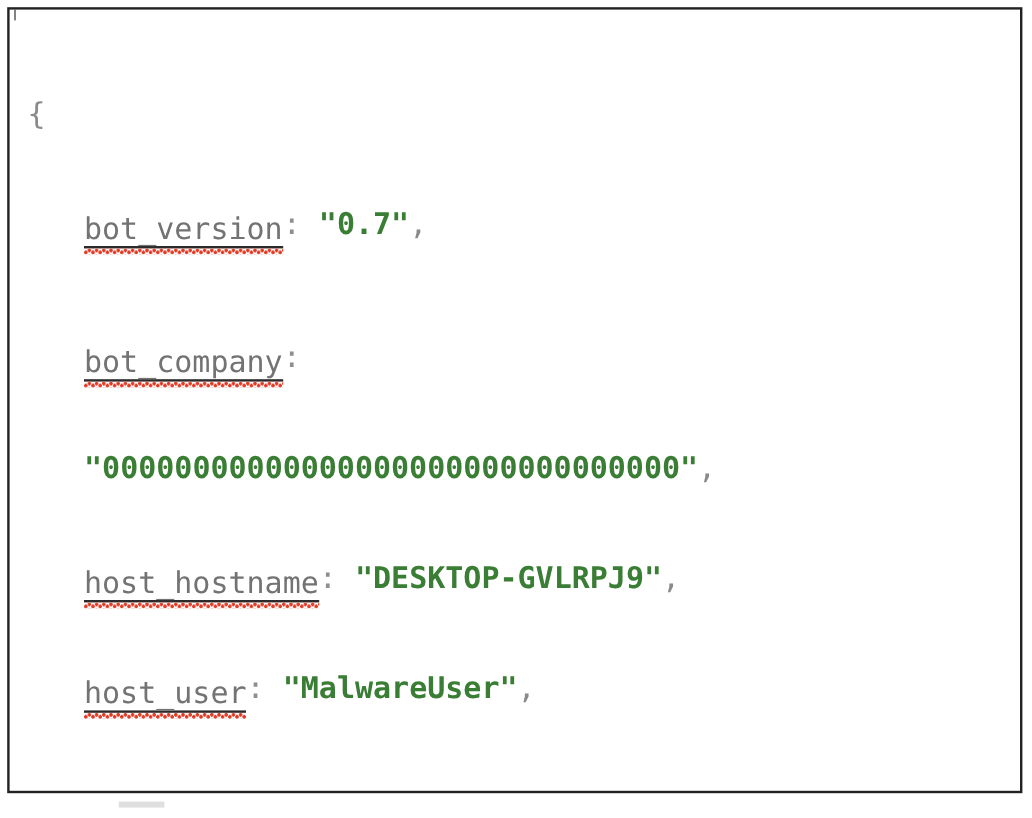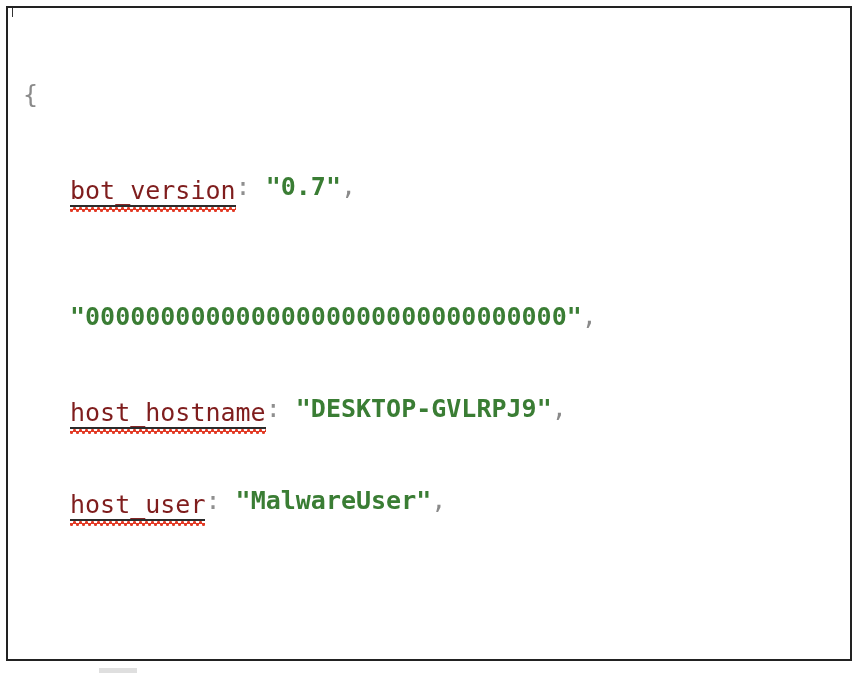--- a/index.html
+++ b/index.html
@@ -62,21 +62,21 @@
   }
 
   .ind0 { padding-left: 15px; }
   .ind1 { padding-left: 62px; }
 
   .punc {
     color: #8a8a8a;
   }
 
   .key {
-    color: #7f1d1d;
+    color: #737373;
     border-bottom: 2px solid #2b2b2b;
     position: relative;
     display: inline-block;
     line-height: 28px;
     vertical-align: -4px;
   }
   
   .key::after {
     content: "";
     position: absolute;
@@ -108,20 +108,21 @@
 <div id="frame">
   <div id="corner-tick"></div>
 
   <div id="code">
 
     <div class="line ind0"><span class="punc">{</span></div>
 
     <div class="line ind1"><span class="key">bot_version</span><span class="colon">:</span> <span class="val">"<span>0.7</span>"</span><span class="comma">,</span></div>
 
 
+    <div class="line ind1"><span class="key">bot_company</span><span class="colon">:</span></div>
 
     <div class="line ind1"><span class="val">"<span>00000000000000000000000000000000</span>"</span><span class="comma">,</span></div>
 
     <div class="line ind1"><span class="key">host_hostname</span><span class="colon">:</span> <span class="val">"<span>DESKTOP-GVLRPJ9</span>"</span><span class="comma">,</span></div>
 
     <div class="line ind1"><span class="key">host_user</span><span class="colon">:</span> <span class="val">"<span class="spell">MalwareUser</span>"</span><span class="comma">,</span></div>
 
     
 
     

